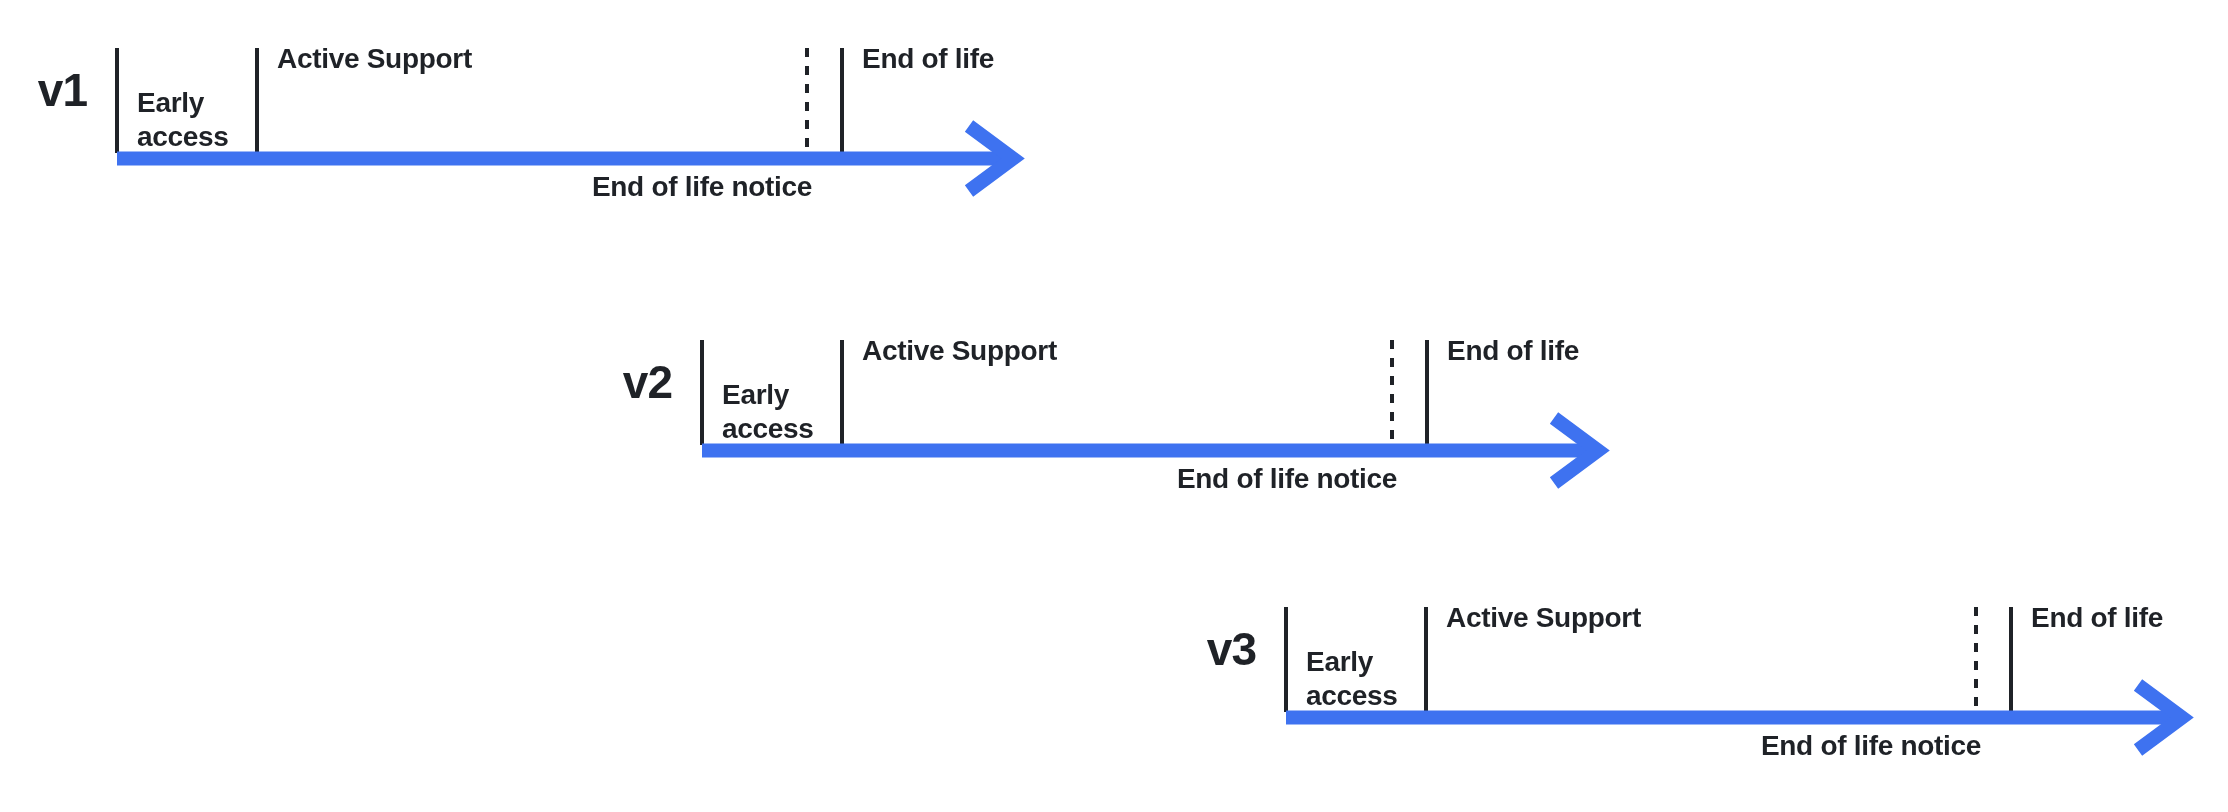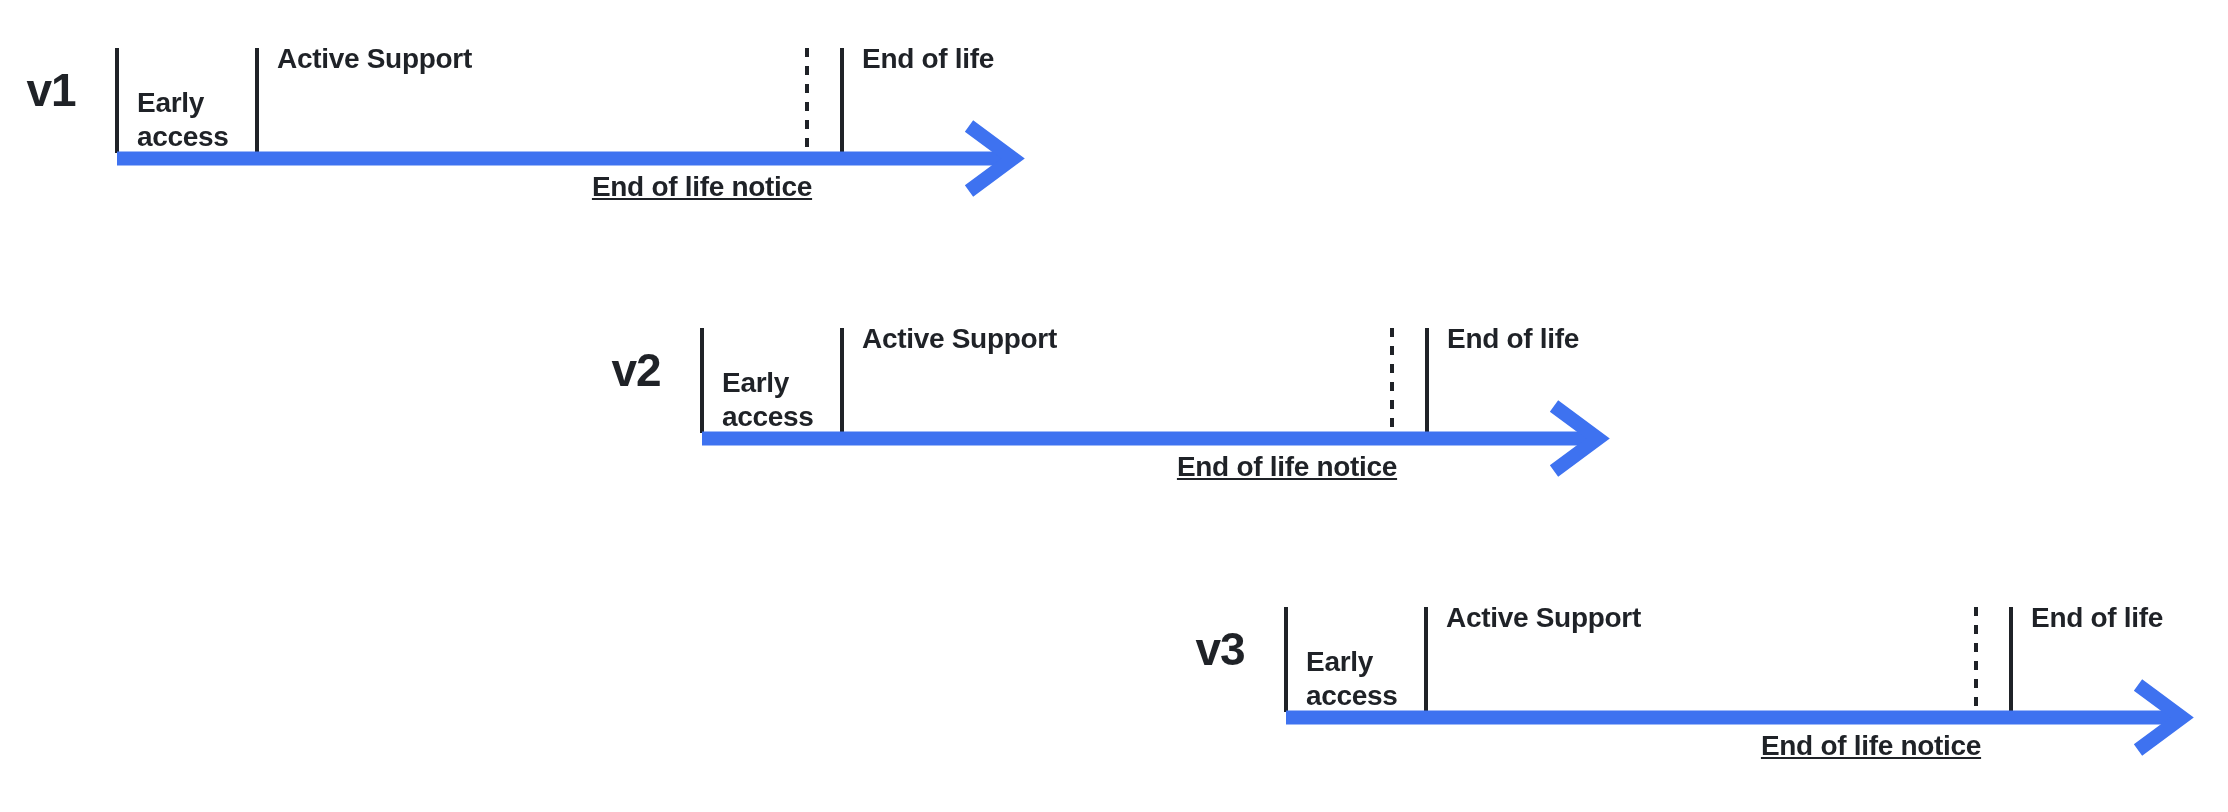--- a/index.html
+++ b/index.html
@@ -13,27 +13,27 @@
     background: var(--bg);
     font-family: "Liberation Sans", "DejaVu Sans", sans-serif;
     overflow: hidden;
     position: relative;
   }
   .canvas { position: absolute; inset: 0; }
 
   
   .timeline { position: absolute; width: 950px; height: 180px; }
   .row-0 { left: 117px; top: 48px; }
-  .row-1 { left: 702px; top: 328px; }
+  .row-1 { left: 702px; top: 340px; }
   .row-2 { left: 1286px; top: 607px; }
 
   .vlabel {
     position: absolute;
     left: -102px; top: 18px; width: 72px;
-    text-align: center;
+    text-align: right;
     font-size: 46px; font-weight: 700;
     line-height: 48px;
     color: var(--ink);
     letter-spacing: -1px;
   }
 
   .tick {
     position: absolute; top: 0;
     width: 4px; height: 105px;
     background: var(--ink);
@@ -65,21 +65,20 @@
 
   .notice-label {
     position: absolute;
     left: 585px; top: 122px;
     transform: translateX(-50%);
     font-size: 28px; font-weight: 700;
     line-height: 34px;
     color: var(--ink);
     white-space: nowrap;
     letter-spacing: -0.3px;
-    text-decoration: underline;
   }
 
   .arrow-svg {
     position: absolute;
     left: 0; top: 71px;
     width: 920px; height: 92px;
     overflow: visible;
     display: block;
   }
   .arrow-shaft { stroke: var(--accent); stroke-width: 14; fill: none; }

